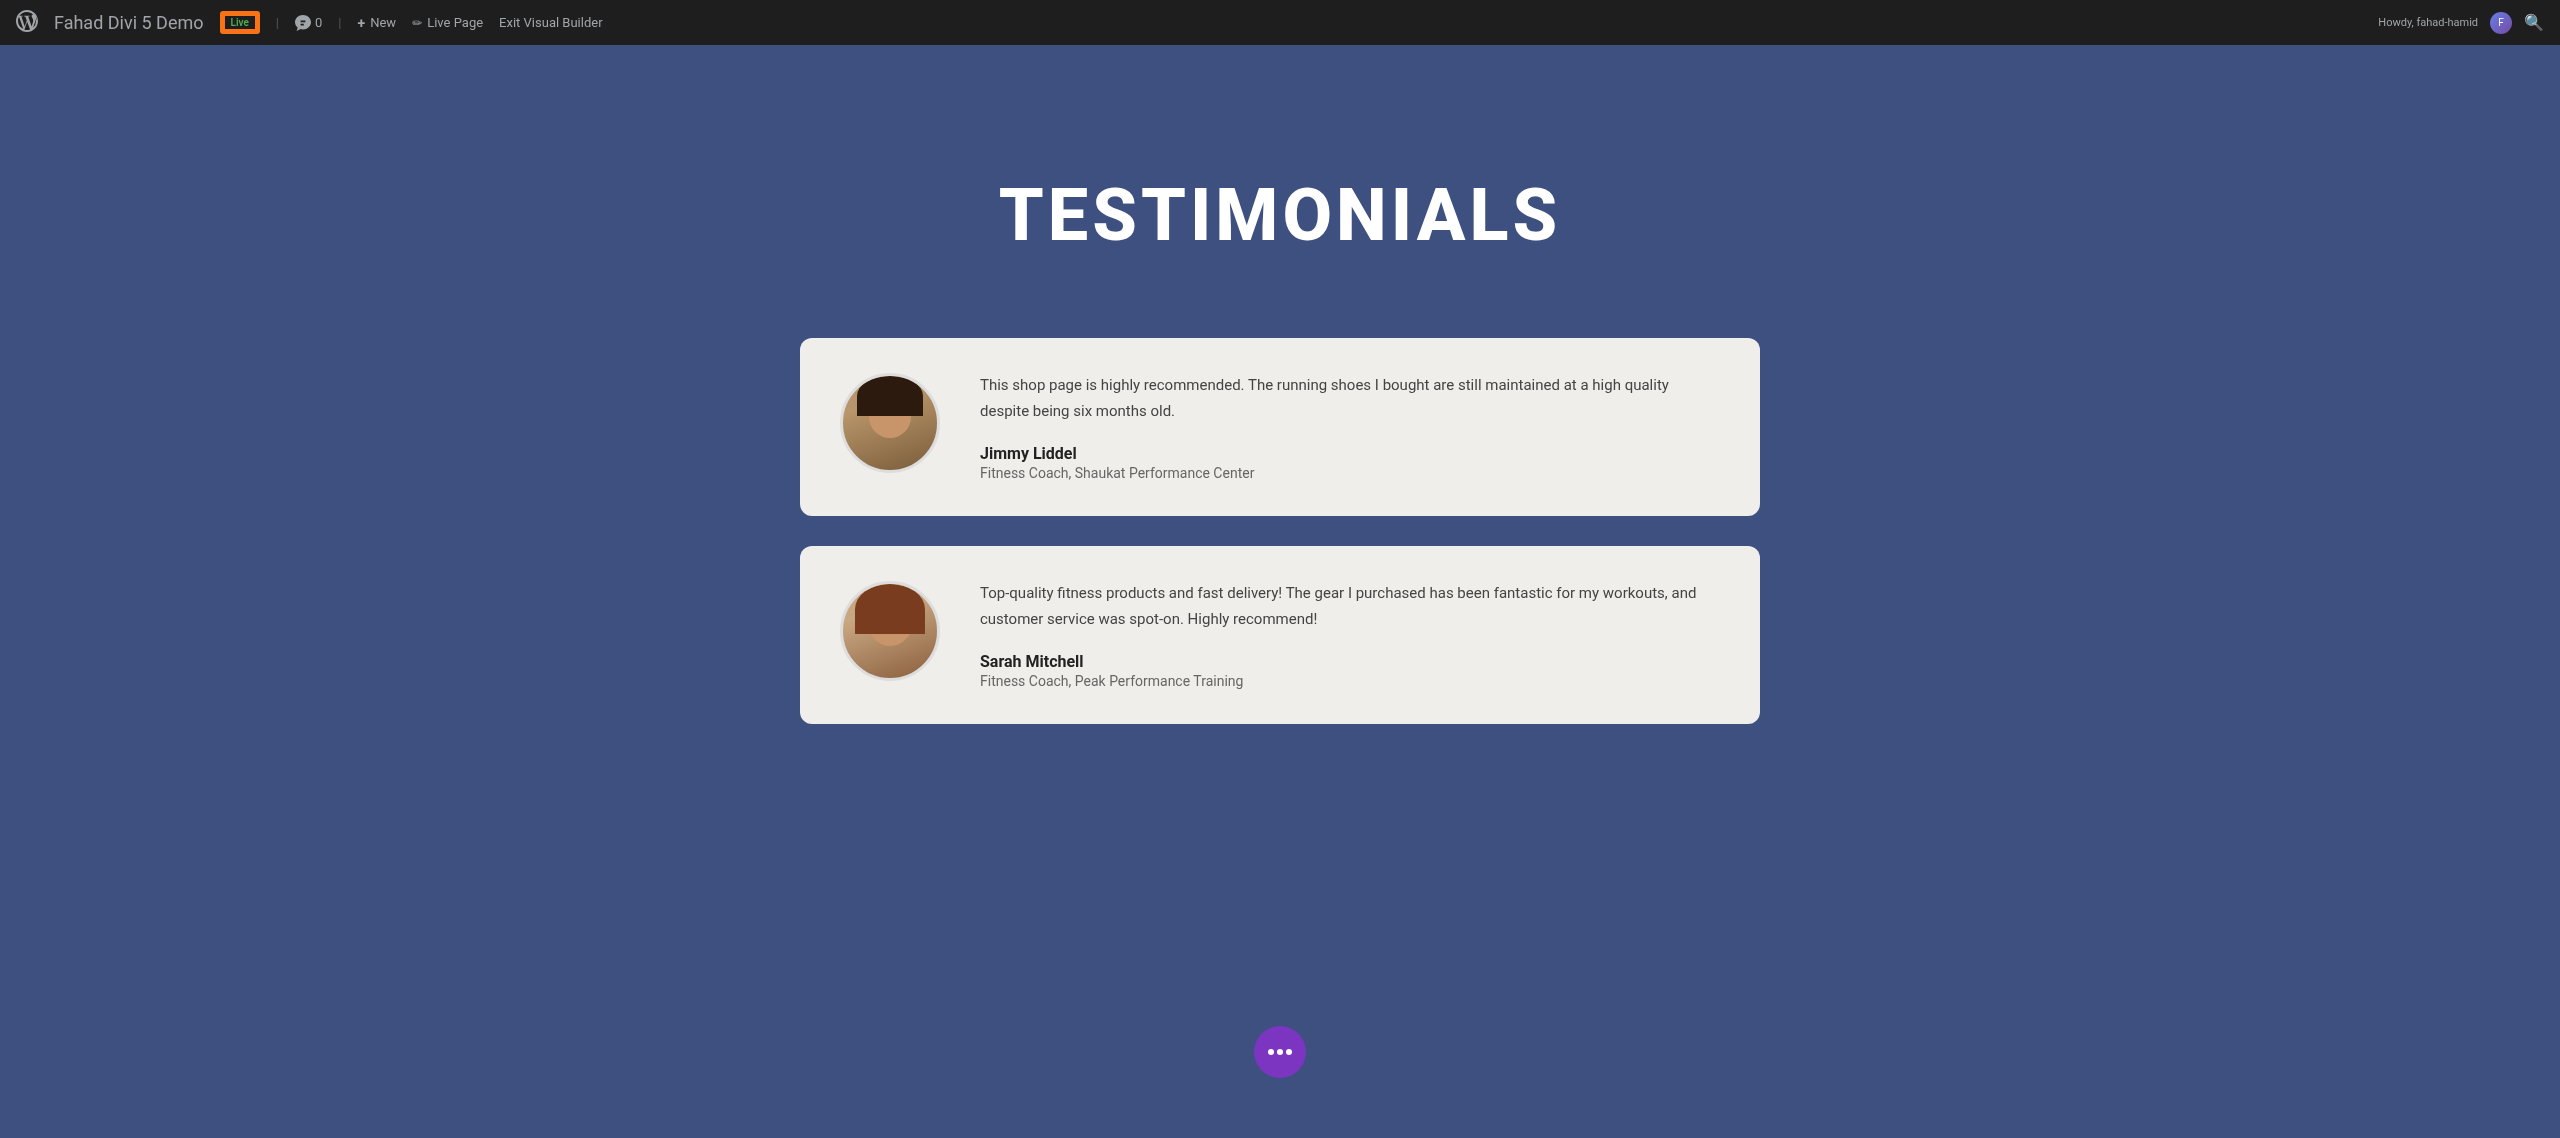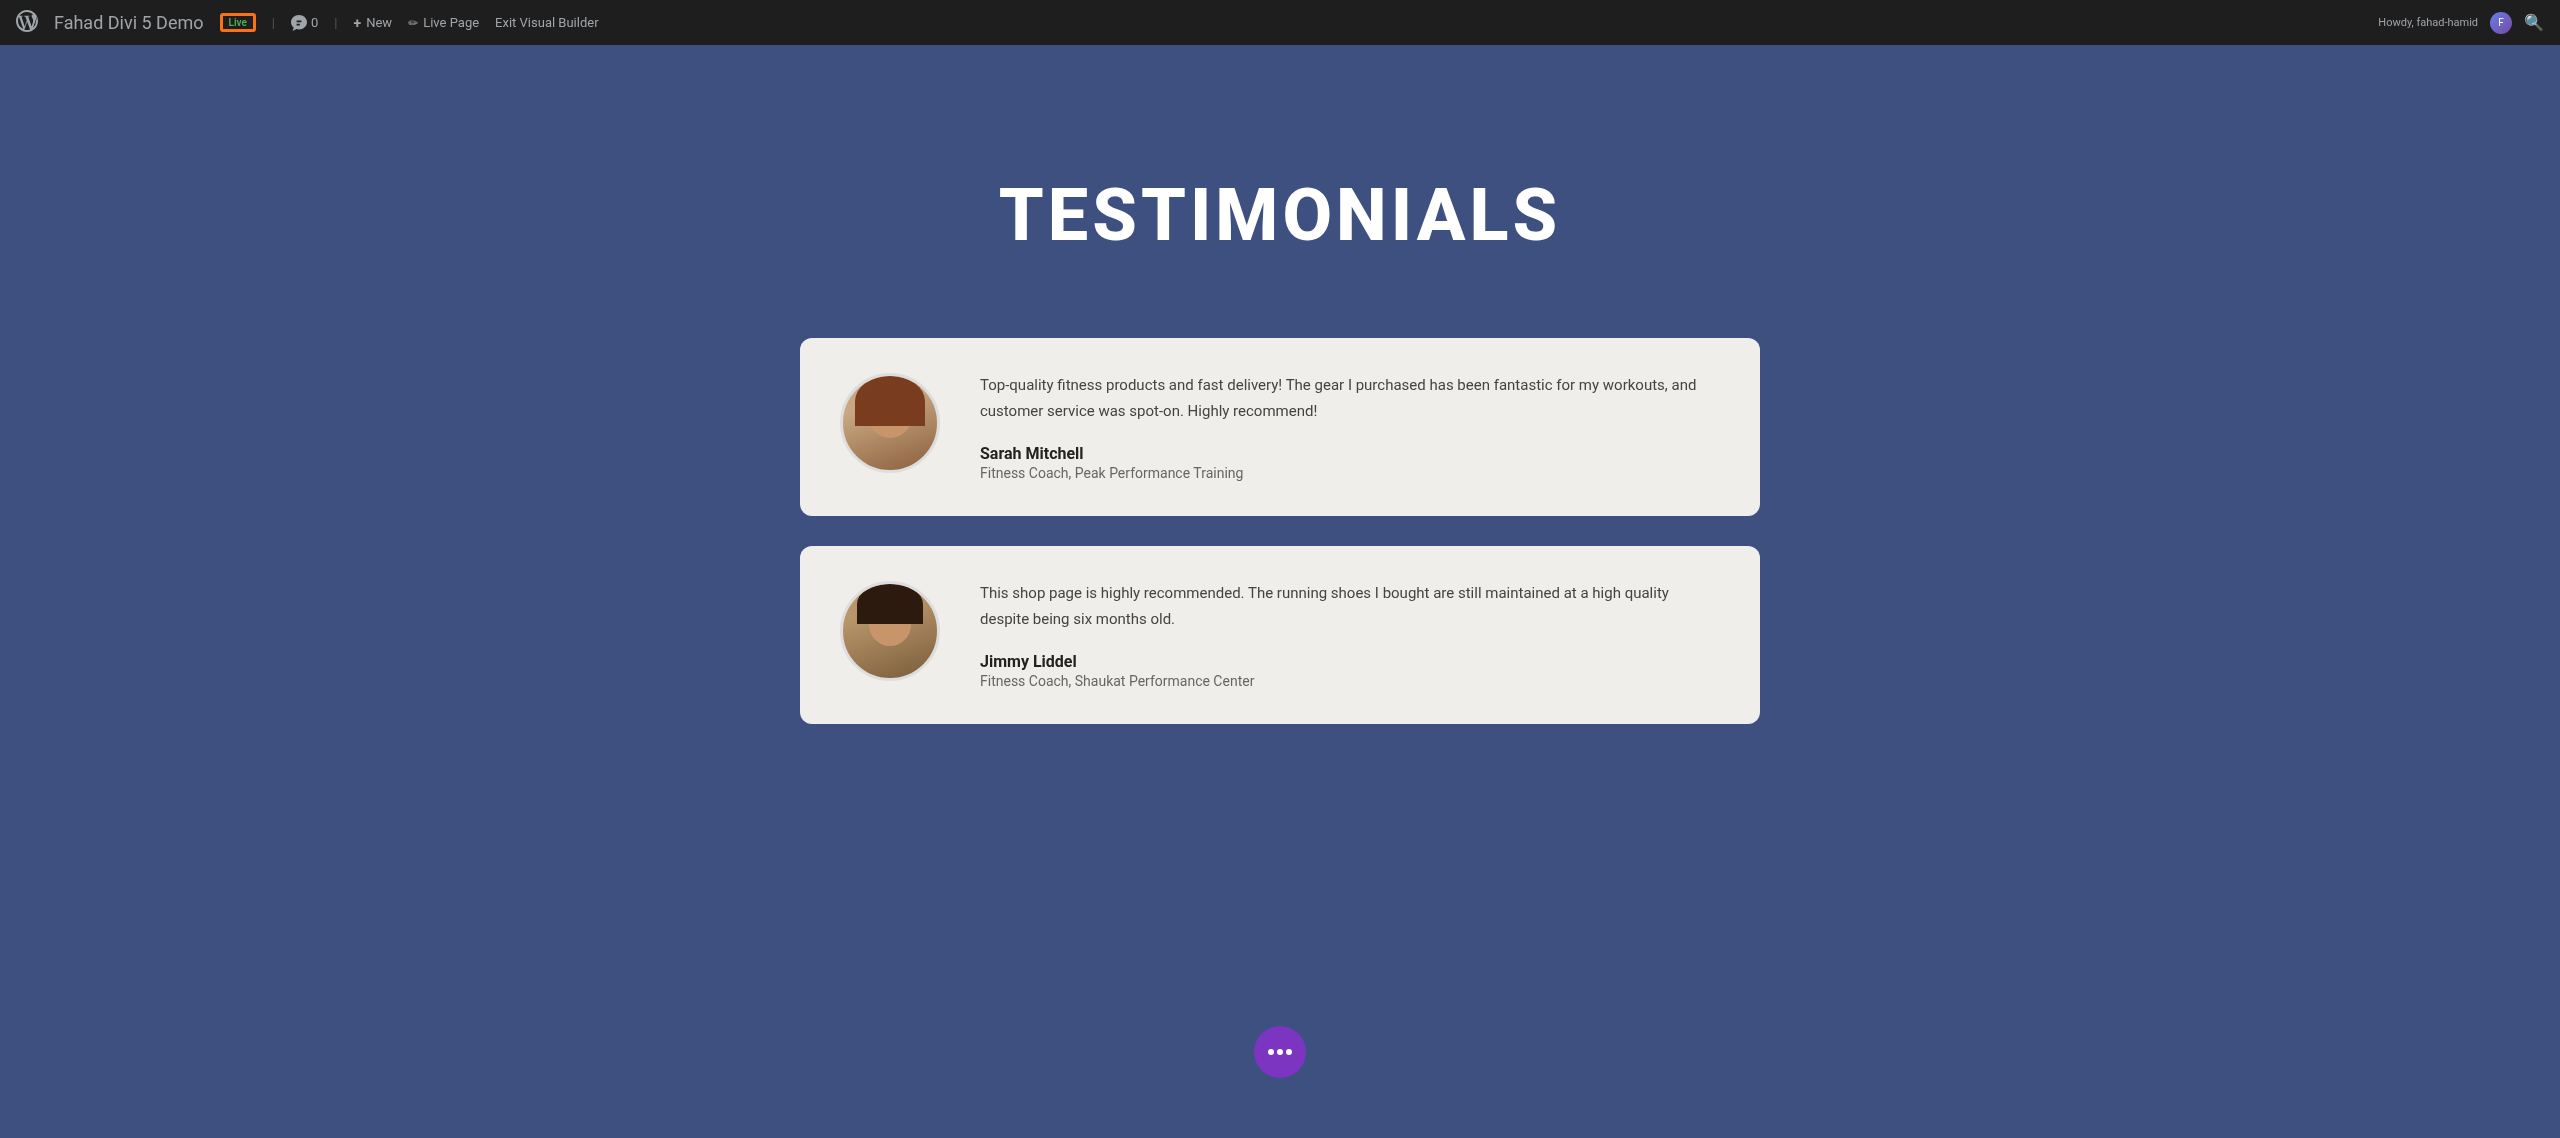--- a/index.html
+++ b/index.html
@@ -51,21 +51,21 @@
     }
 
     .site-name {
       color: #a0a5aa;
       font-size: 18px;
       font-weight: 400;
     }
 
     .live-badge {
       background-color: transparent;
-      border: 3px solid #f97316;
+      border: 5px solid #f97316;
       color: #4caf50;
       font-size: 10px;
       padding: 1px 6px;
       border-radius: 3px;
       font-weight: 600;
     }
 
     .admin-bar-sep {
       color: #555;
       font-size: 13px;
@@ -317,37 +317,37 @@
 
 <div class="page-content">
 
   <div class="page-hero">
     <h1 class="page-title">TESTIMONIALS</h1>
   </div>
 
   <div class="testimonials-container">
 
     <div class="testimonial-card">
+      <div class="testimonial-avatar avatar-jimmy"></div>
+      <div class="testimonial-body">
+        <p class="testimonial-text">This shop page is highly recommended. The running shoes I bought are still maintained at a high quality despite being six months old.</p>
+        <p class="testimonial-name">Jimmy Liddel</p>
+        <p class="testimonial-role">Fitness Coach, Shaukat Performance Center</p>
+      </div>
+    </div>
+
+    <div class="testimonial-card">
       <div class="testimonial-avatar avatar-sarah"></div>
       <div class="testimonial-body">
         <p class="testimonial-text">Top-quality fitness products and fast delivery! The gear I purchased has been fantastic for my workouts, and customer service was spot-on. Highly recommend!</p>
         <p class="testimonial-name">Sarah Mitchell</p>
         <p class="testimonial-role">Fitness Coach, Peak Performance Training</p>
       </div>
     </div>
 
-    <div class="testimonial-card">
-      <div class="testimonial-avatar avatar-jimmy"></div>
-      <div class="testimonial-body">
-        <p class="testimonial-text">This shop page is highly recommended. The running shoes I bought are still maintained at a high quality despite being six months old.</p>
-        <p class="testimonial-name">Jimmy Liddel</p>
-        <p class="testimonial-role">Fitness Coach, Shaukat Performance Center</p>
-      </div>
-    </div>
-
   </div>
 
   <div class="floating-btn">
     <div class="floating-btn-dot"></div>
     <div class="floating-btn-dot"></div>
     <div class="floating-btn-dot"></div>
   </div>
 
 </div>
 

